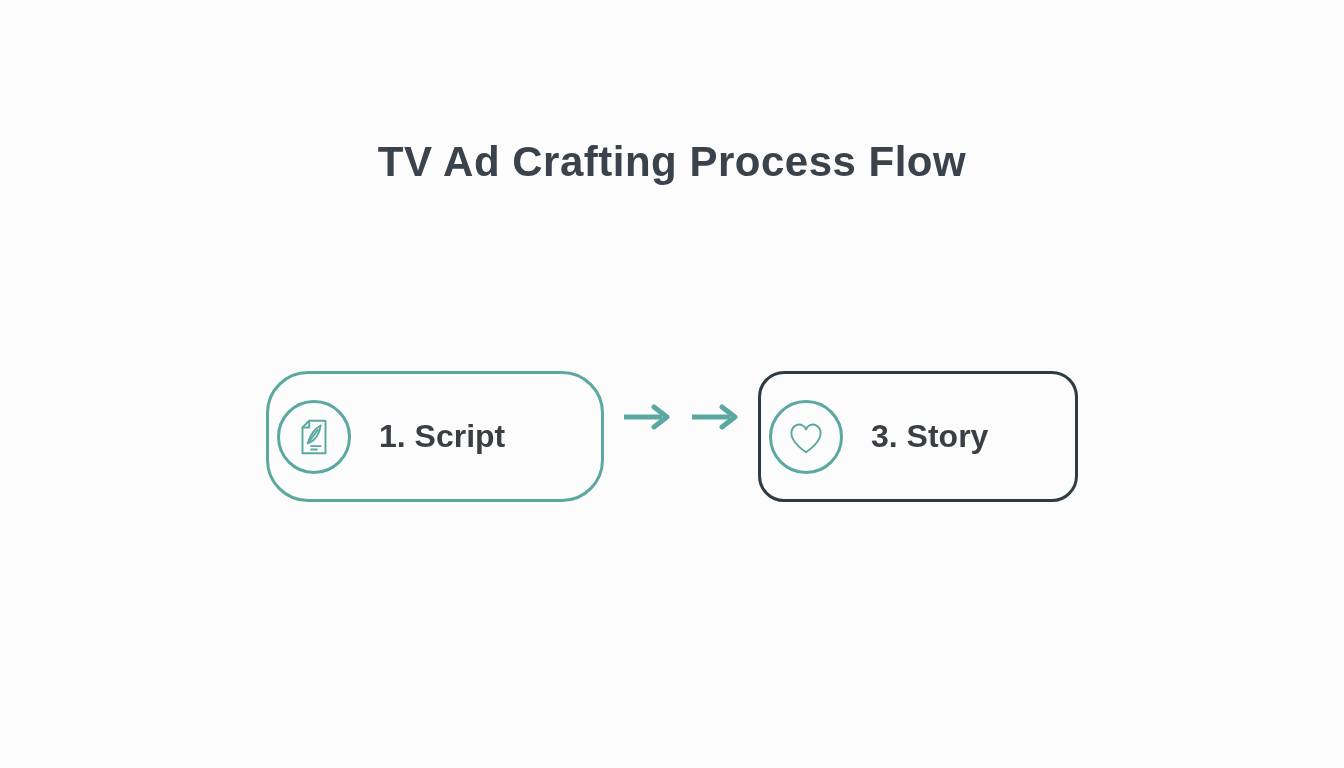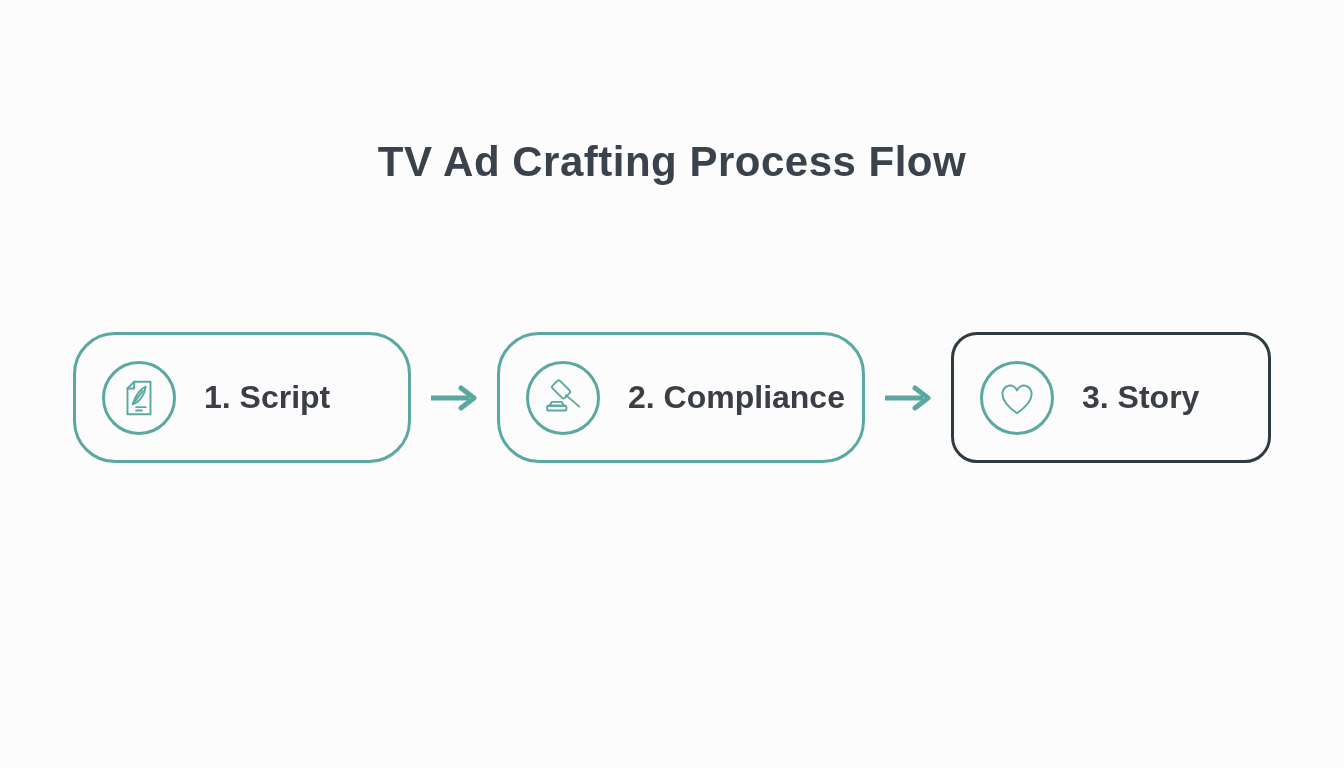--- a/index.html
+++ b/index.html
@@ -39,22 +39,23 @@
     align-items: center;
     gap: 18px;
   }
   .step-box {
     height: 131px;
     border: 3px solid var(--teal);
     border-radius: 42px;
     background: var(--background);
     display: flex;
     align-items: center;
-    padding: 0 26px;
+    padding: 0 8px;
     gap: 28px;
+    margin-top: 39px;
   }
   .step-box.dark-border { border-color: var(--dark); border-radius: 26px; }
   .step-box.w1 { width: 338px; }
   .step-box.w2 { width: 368px; }
   .step-box.w3 { width: 320px; }
   .icon-circle {
     width: 74px;
     height: 74px;
     min-width: 74px;
     border: 3px solid var(--teal);
@@ -94,33 +95,20 @@
     <div class="step-label">1. Script</div>
   </div>
 
   <div class="connector">
     <svg width="50" height="26" viewBox="0 0 50 26" stroke-width="5">
       <line x1="2" y1="13" x2="40" y2="13"></line>
       <path d="M32 3 L45 13 L32 23" stroke-linejoin="round" stroke-linecap="round"></path>
     </svg>
   </div>
 
-  <div class="step-box w2">
-    <div class="icon-circle">
-      <svg width="46" height="46" viewBox="0 0 48 48" stroke-width="2" stroke-linecap="round" stroke-linejoin="round">
-        <g transform="rotate(45 22 15)">
-          <rect x="13" y="9.5" width="18" height="11" rx="2"></rect>
-        </g>
-        <line x1="27" y1="21" x2="41" y2="33"></line>
-        <path d="M10 32 H25 L22.5 28 H12.5 Z"></path>
-        <rect x="7.5" y="32" width="20" height="5" rx="1"></rect>
-      </svg>
-    </div>
-    <div class="step-label">2. Compliance</div>
-  </div>
 
   <div class="connector">
     <svg width="50" height="26" viewBox="0 0 50 26" stroke-width="5">
       <line x1="2" y1="13" x2="40" y2="13"></line>
       <path d="M32 3 L45 13 L32 23" stroke-linejoin="round" stroke-linecap="round"></path>
     </svg>
   </div>
 
   <div class="step-box w3 dark-border">
     <div class="icon-circle">

